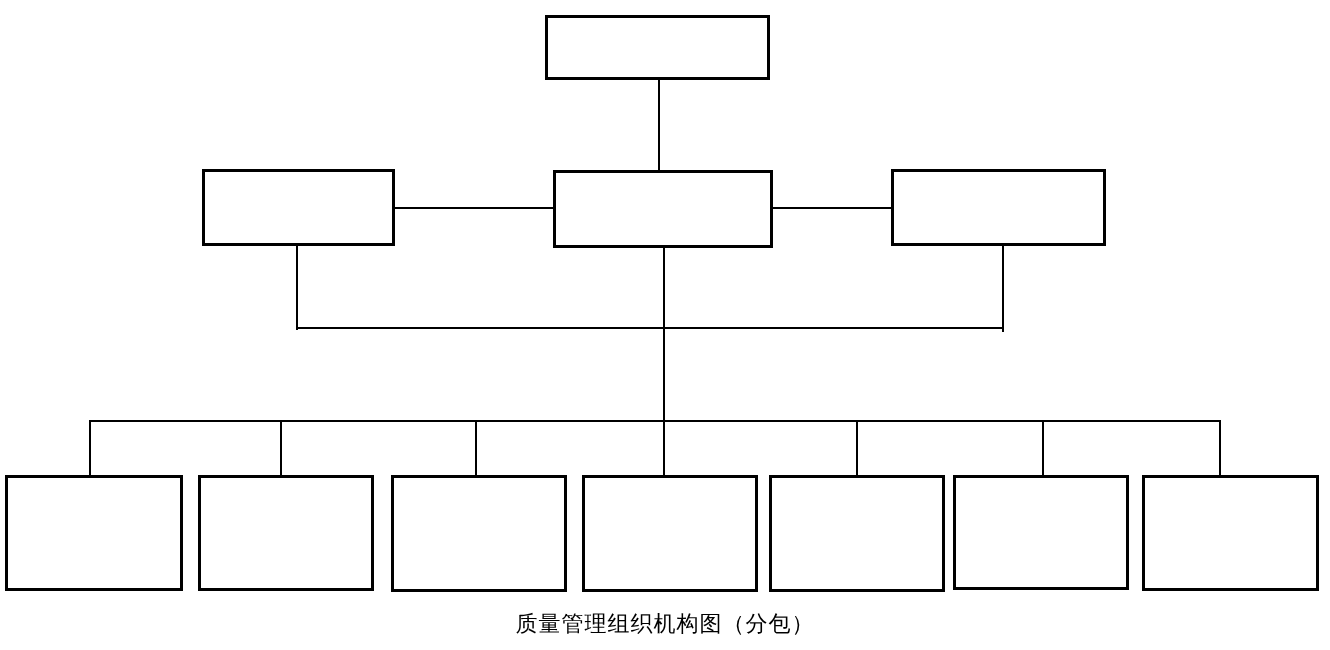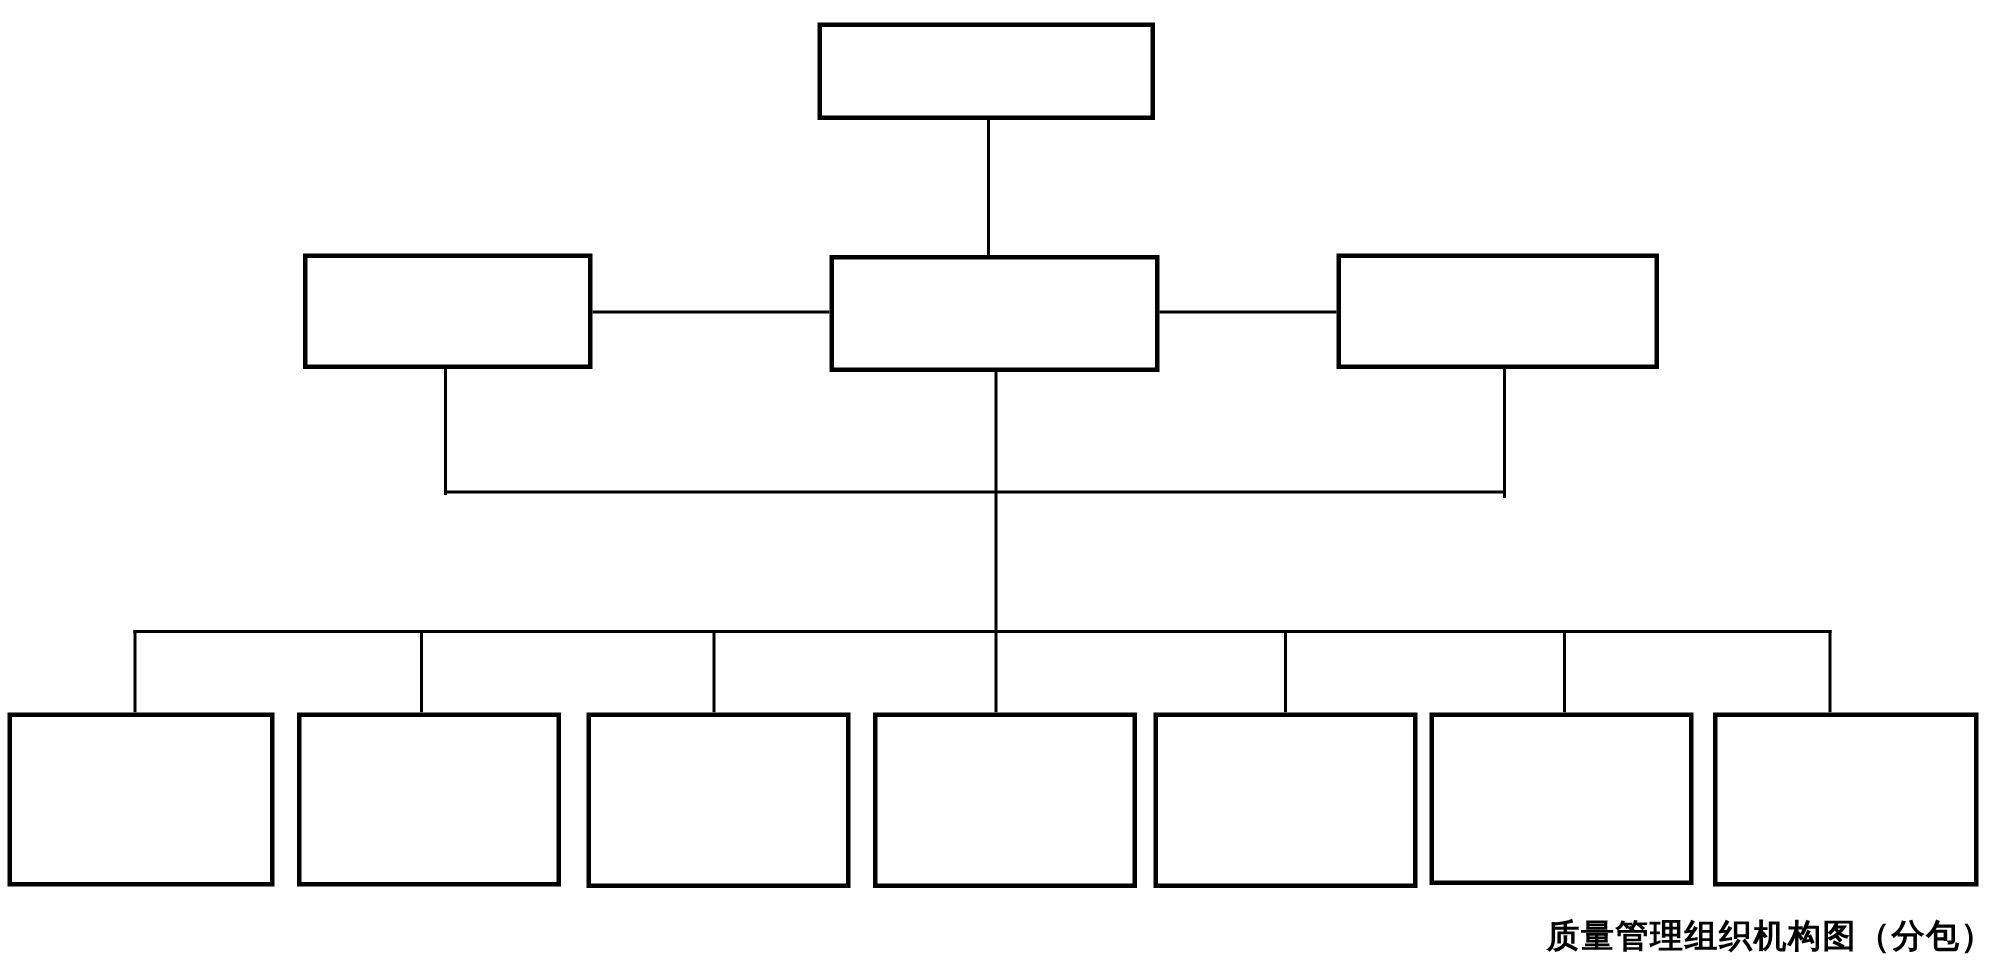--- a/index.html
+++ b/index.html
@@ -38,23 +38,23 @@
   }
   .hline { height: 2px; }
   .vline { width: 2px; }
   .caption {
     position: absolute;
     left: 0;
     top: 608px;
     width: 1330px;
     height: 32px;
     line-height: 32px;
-    text-align: right;
+    text-align: center;
     font-size: 22px;
-    font-weight: bold;
+    font-weight: normal;
     color: #000000;
     letter-spacing: 1px;
   }
 </style>
 </head>
 <body>
 
 <div class="page">
   <div class="chart">
 

